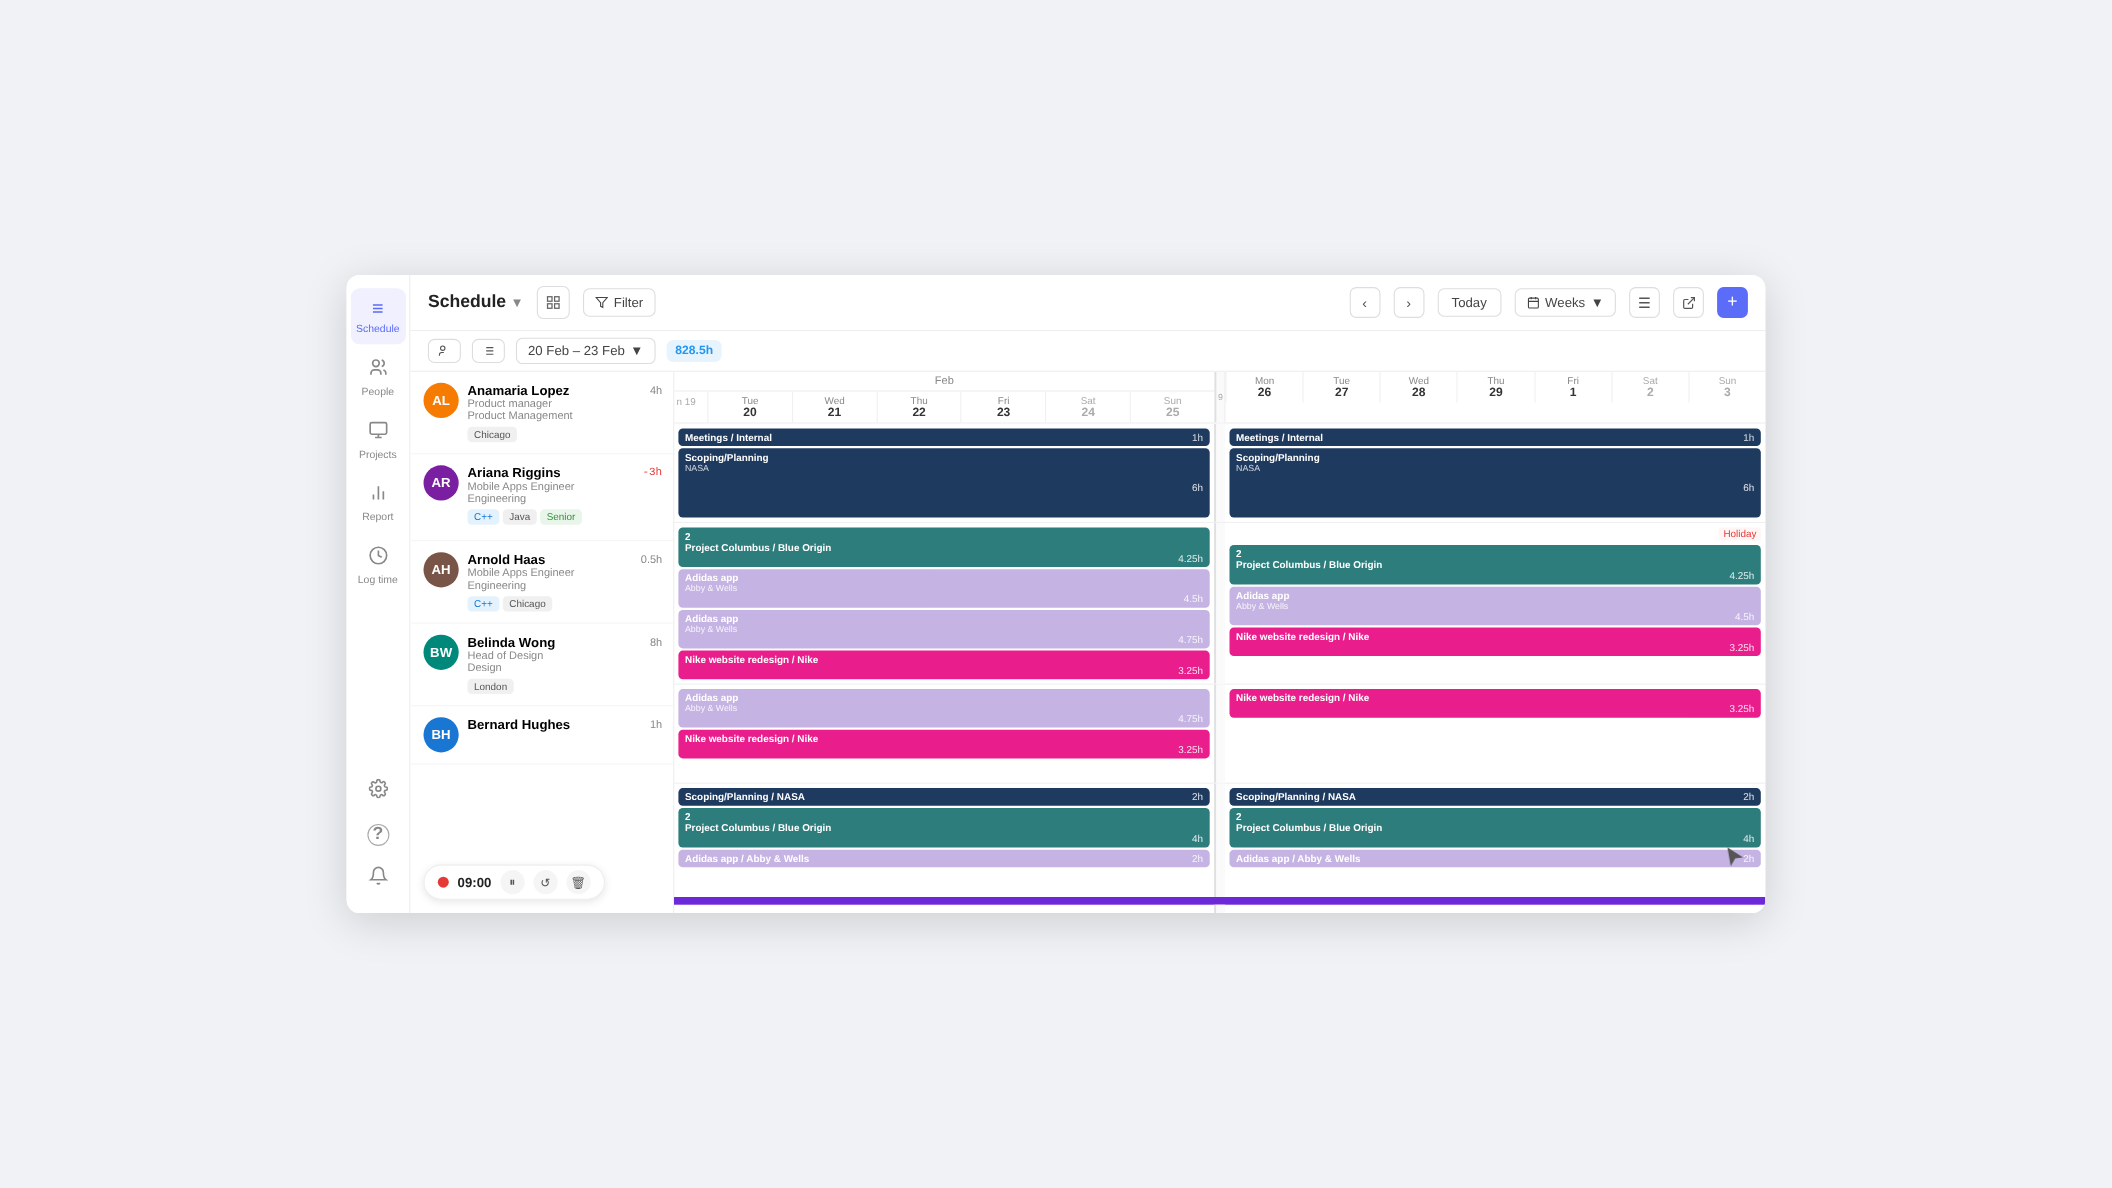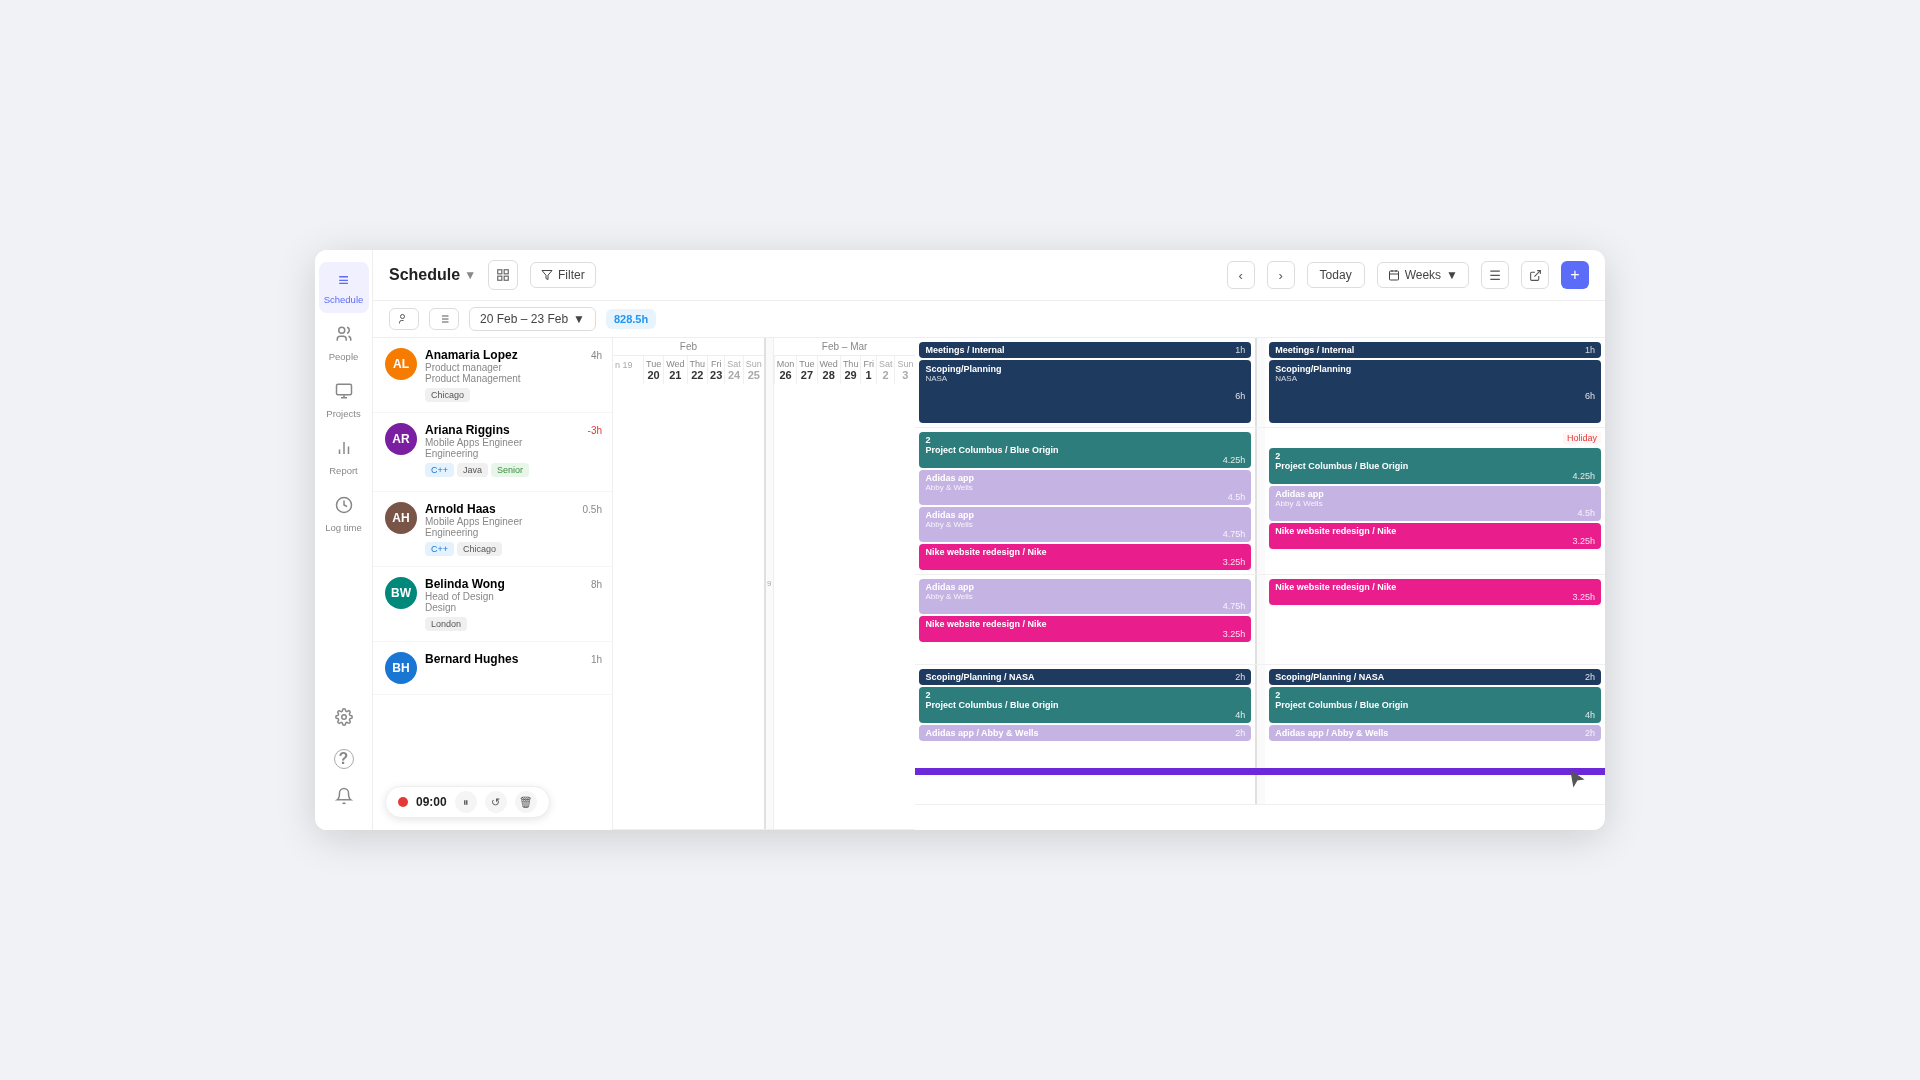--- a/index.html
+++ b/index.html
@@ -51,24 +51,24 @@
     .person-avatar { width: 32px; height: 32px; border-radius: 50%; background: #ccc; flex-shrink: 0; display: flex; align-items: center; justify-content: center; font-size: 12px; font-weight: 600; color: #fff; overflow: hidden; }
     .person-info { flex: 1; min-width: 0; }
     .person-name { font-size: 12px; font-weight: 600; color: #000000; }
     .person-role { font-size: 10px; color: #888; }
     .person-dept { font-size: 10px; color: #888; }
     .person-tags { display: flex; flex-wrap: wrap; gap: 3px; margin-top: 4px; }
     .tag { padding: 2px 6px; border-radius: 4px; font-size: 9px; background: #f0f0f0; color: #555; }
     .tag.blue { background: #e3f2fd; color: #1976d2; }
     .tag.green { background: #e8f5e9; color: #388e3c; }
     .person-hours { position: absolute; right: 10px; top: 12px; font-size: 10px; color: #888; }
-    .person-hours.red { color: #e53935; }
-
-    
-    .calendar-area { flex: 1; overflow: hidden; display: flex; flex-direction: row; }
+    .person-hours.red { color: #e53935; font-family: Liberation Mono, monospace; }
+
+    
+    .calendar-area { flex: 1; overflow: hidden; display: flex; flex-direction: column; }
 
     
     .timer-bar { position: absolute; bottom: 12px; left: 70px; display: flex; align-items: center; gap: 8px; background: #fff; border: 1px solid #eee; border-radius: 20px; padding: 4px 12px; box-shadow: 0 2px 8px rgba(0,0,0,0.1); z-index: 100; }
     .timer-dot { width: 10px; height: 10px; border-radius: 50%; background: #e53935; }
     .timer-time { font-size: 12px; font-weight: 600; color: #222; }
     .timer-btn { width: 22px; height: 22px; border-radius: 50%; border: none; cursor: pointer; display: flex; align-items: center; justify-content: center; font-size: 11px; background: #f5f5f5; color: #555; }
 
     
     .cursor-icon { position: absolute; bottom: 40px; right: 20px; font-size: 18px; color: #555; }
 
@@ -326,21 +326,20 @@
                 <div style="flex:1; text-align:center; padding:3px 2px; border-left:1px solid #f0f0f0;">
                     <div style="font-size:9px;color:#aaa;">Sun</div>
                     <div style="font-size:11px;font-weight:600;color:#aaa;">25</div>
                   </div>
               </div>
             </div>
 
             <div style="width:8px; background:#fafafa; border-right:1px solid #eee; display:flex;align-items:center;justify-content:center; font-size:8px; color:#aaa;">9</div>
 
             <div style="flex:1;">
-              <div style="text-align:center; font-size:10px; color:#888; padding:3px 0; border-bottom:1px solid #eee;">Feb – Mar</div>
               <div style="display:flex;">
                 <div style="flex:1; text-align:center; padding:3px 2px; border-left:1px solid #f0f0f0;">
                     <div style="font-size:9px;color:#888;">Mon</div>
                     <div style="font-size:11px;font-weight:600;color:#333;">26</div>
                   </div>
                 <div style="flex:1; text-align:center; padding:3px 2px; border-left:1px solid #f0f0f0;">
                     <div style="font-size:9px;color:#888;">Tue</div>
                     <div style="font-size:11px;font-weight:600;color:#333;">27</div>
                   </div>
                 <div style="flex:1; text-align:center; padding:3px 2px; border-left:1px solid #f0f0f0;">

